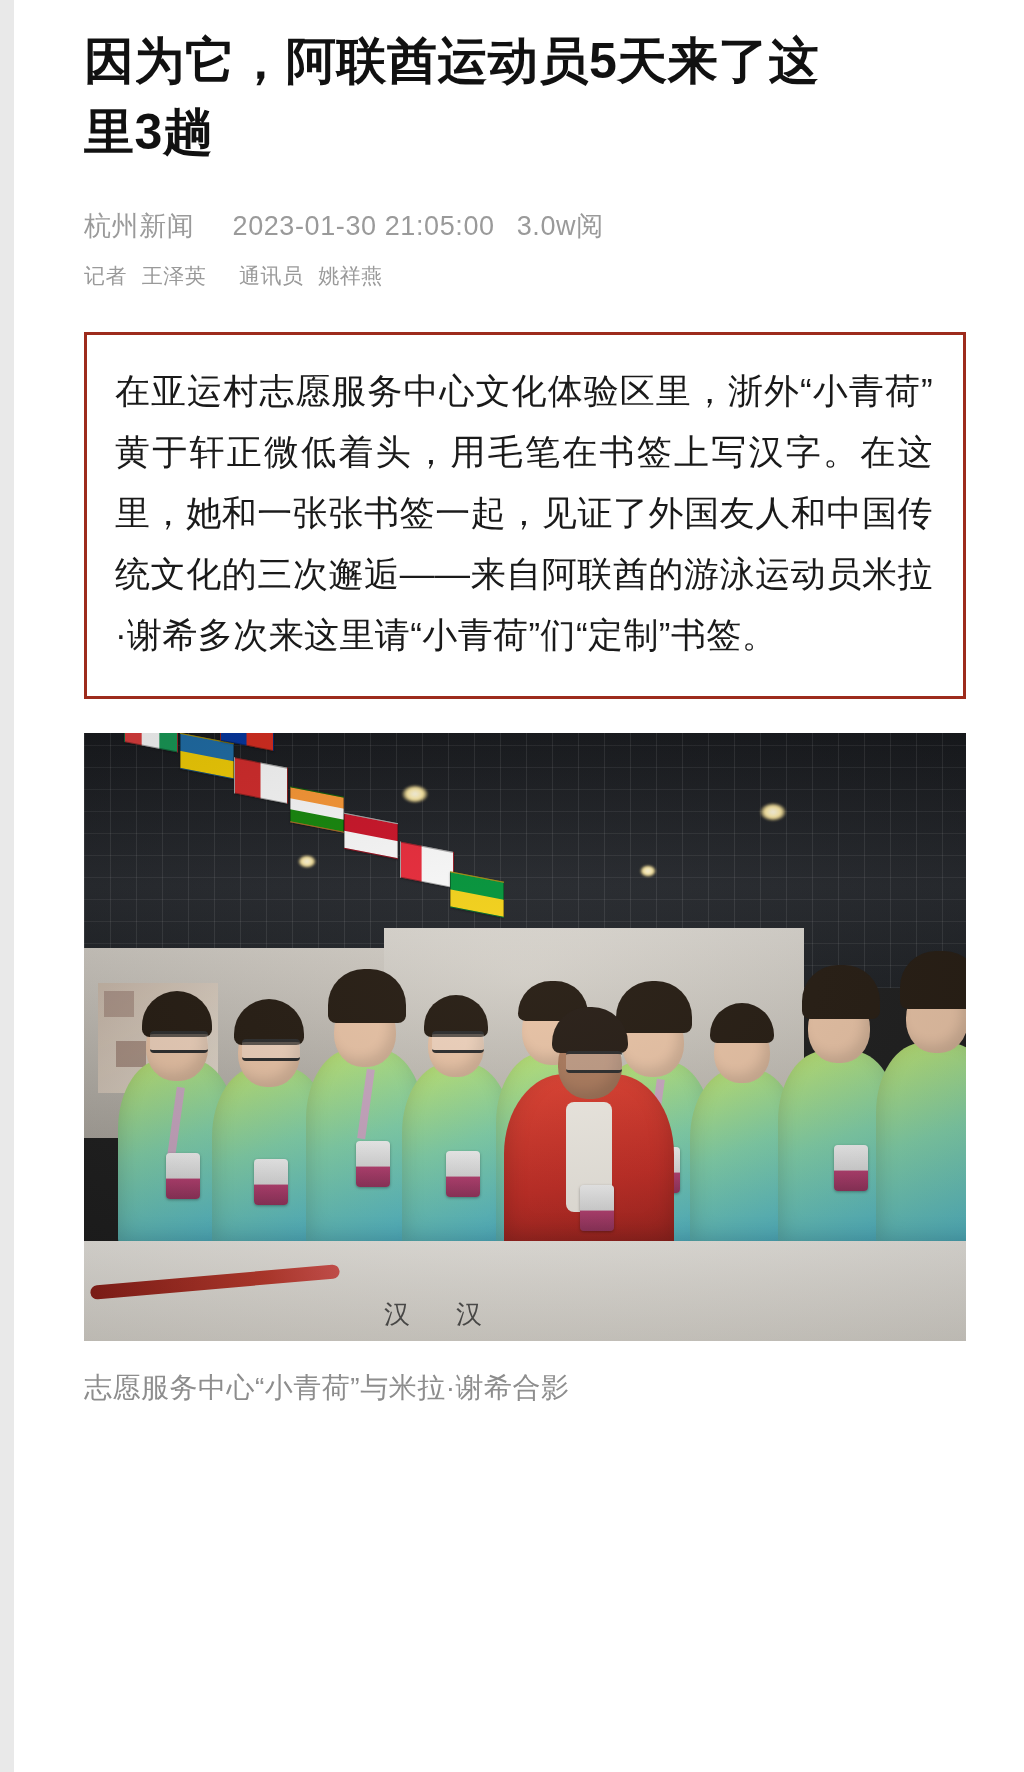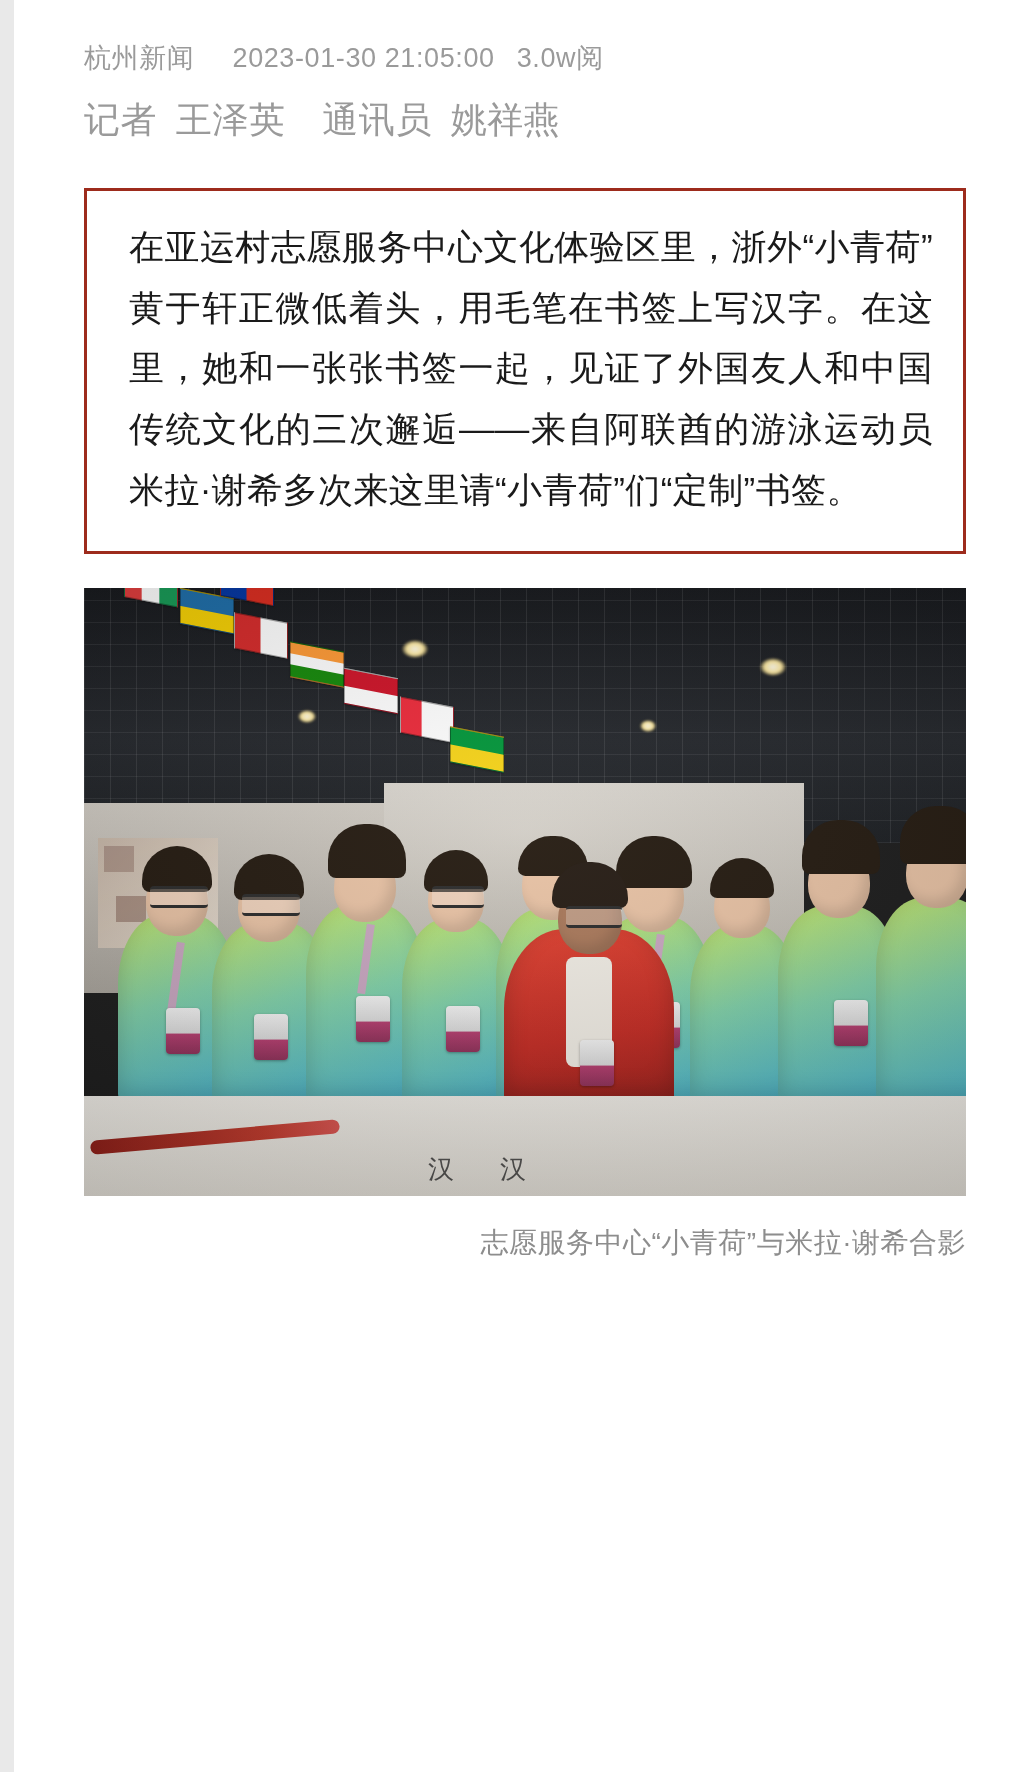--- a/index.html
+++ b/index.html
@@ -58,50 +58,49 @@
     font-size: 27px;
     line-height: 1.55;
     color: #9a9a9a;
     letter-spacing: 0.6px;
     white-space: nowrap;
   }
   .meta .source { margin-right: 30px; }
   .meta .datetime { margin-right: 14px; }
   .meta-line2 {
     margin-top: 12px;
-    font-size: 36px;
+    font-size: 21px;
     line-height: 1.55;
     color: #9a9a9a;
     letter-spacing: 0.6px;
   }
   .meta-line2 .label { margin-right: 8px; }
   .meta-line2 .name { margin-right: 26px; }
 
   
   .lead-box {
     margin-top: 40px;
     border: 3px solid #9d2b1c;
     box-sizing: border-box;
-    padding: 26px 30px 30px 42px;
+    padding: 26px 30px 30px 28px;
     background: #ffffff;
   }
   .lead-text {
     margin: 0;
     font-size: 35px;
     line-height: 1.74;
     color: #1a1a1a;
     text-align: justify;
     text-justify: inter-ideograph;
     letter-spacing: 0.4px;
   }
 
   
   .figure {
     margin: 34px 0 0 0;
-    text-align: right;
   }
   .photo {
     position: relative;
     width: 100%;
     height: 608px;
     overflow: hidden;
     background: #1b1b1b;
   }
   
   .ceiling {
@@ -266,20 +265,21 @@
 </style>
 </head>
 <body>
 
 <div class="page">
 
   <div class="left-edge"></div>
 
   <div class="content">
 
+    <h1 class="headline">因为它，阿联酋运动员5天来了这里3趟</h1>
 
     <div class="meta">
       <span class="source">杭州新闻</span>
       <span class="datetime">2023-01-30 21:05:00</span>
       <span class="reads">3.0w阅</span>
     </div>
 
     <div class="meta-line2">
       <span class="label">记者</span>
       <span class="name">王泽英</span>

